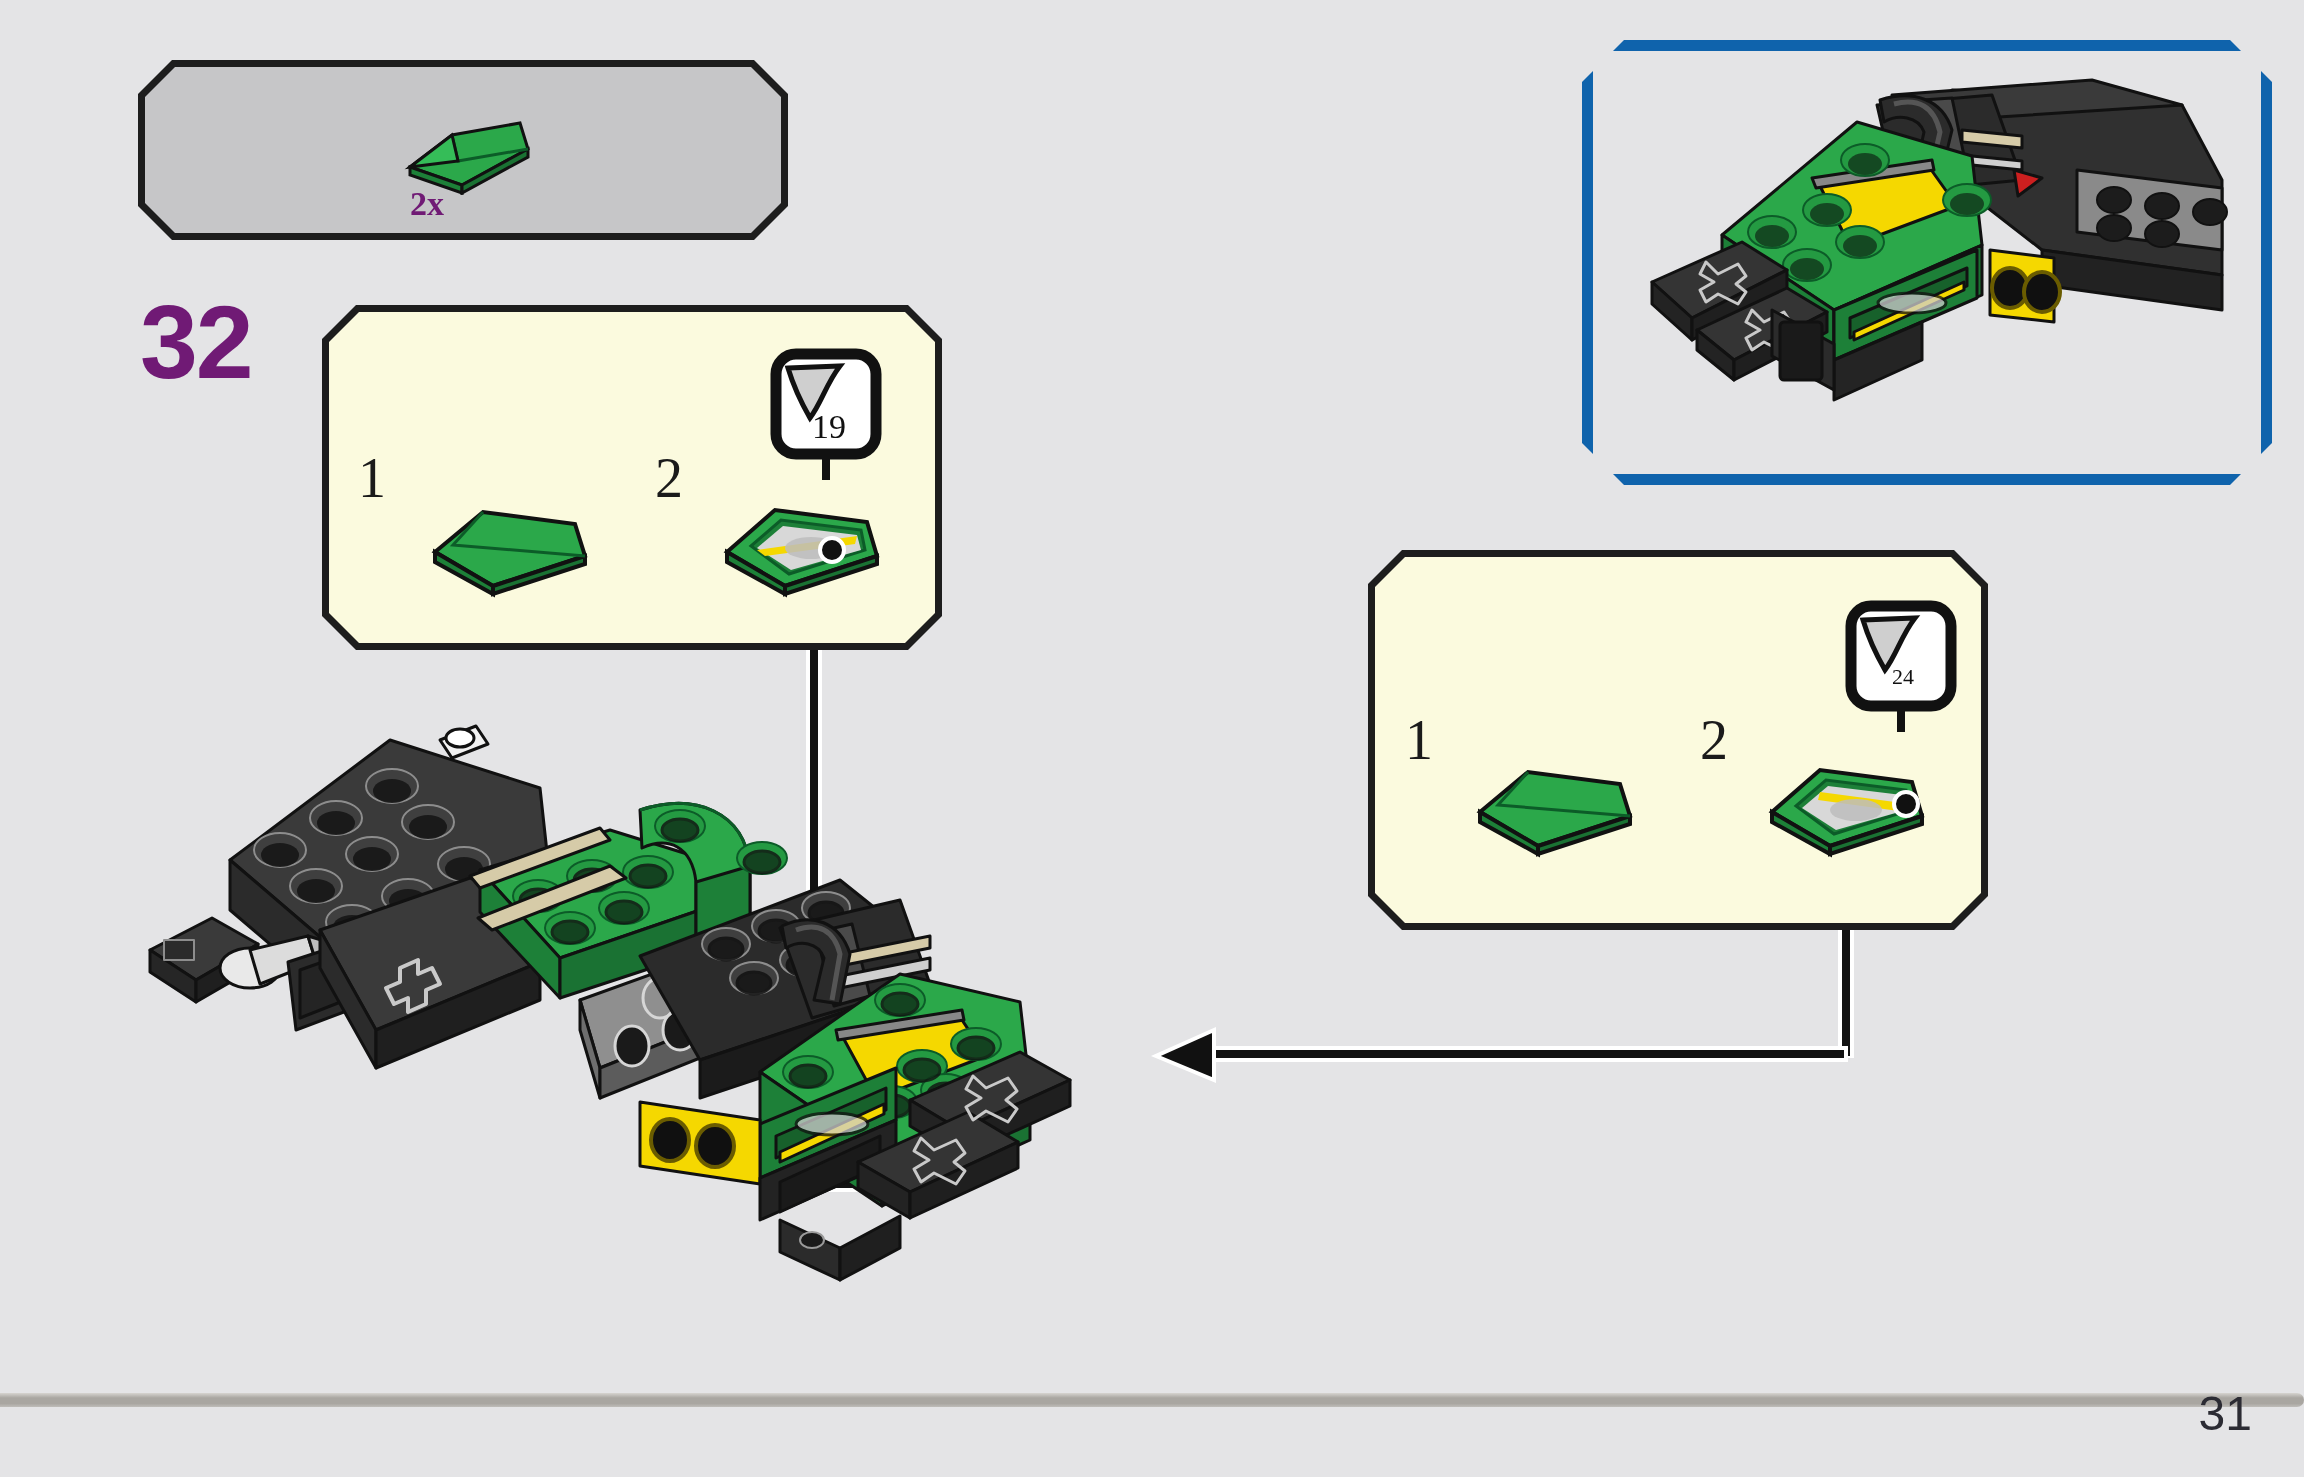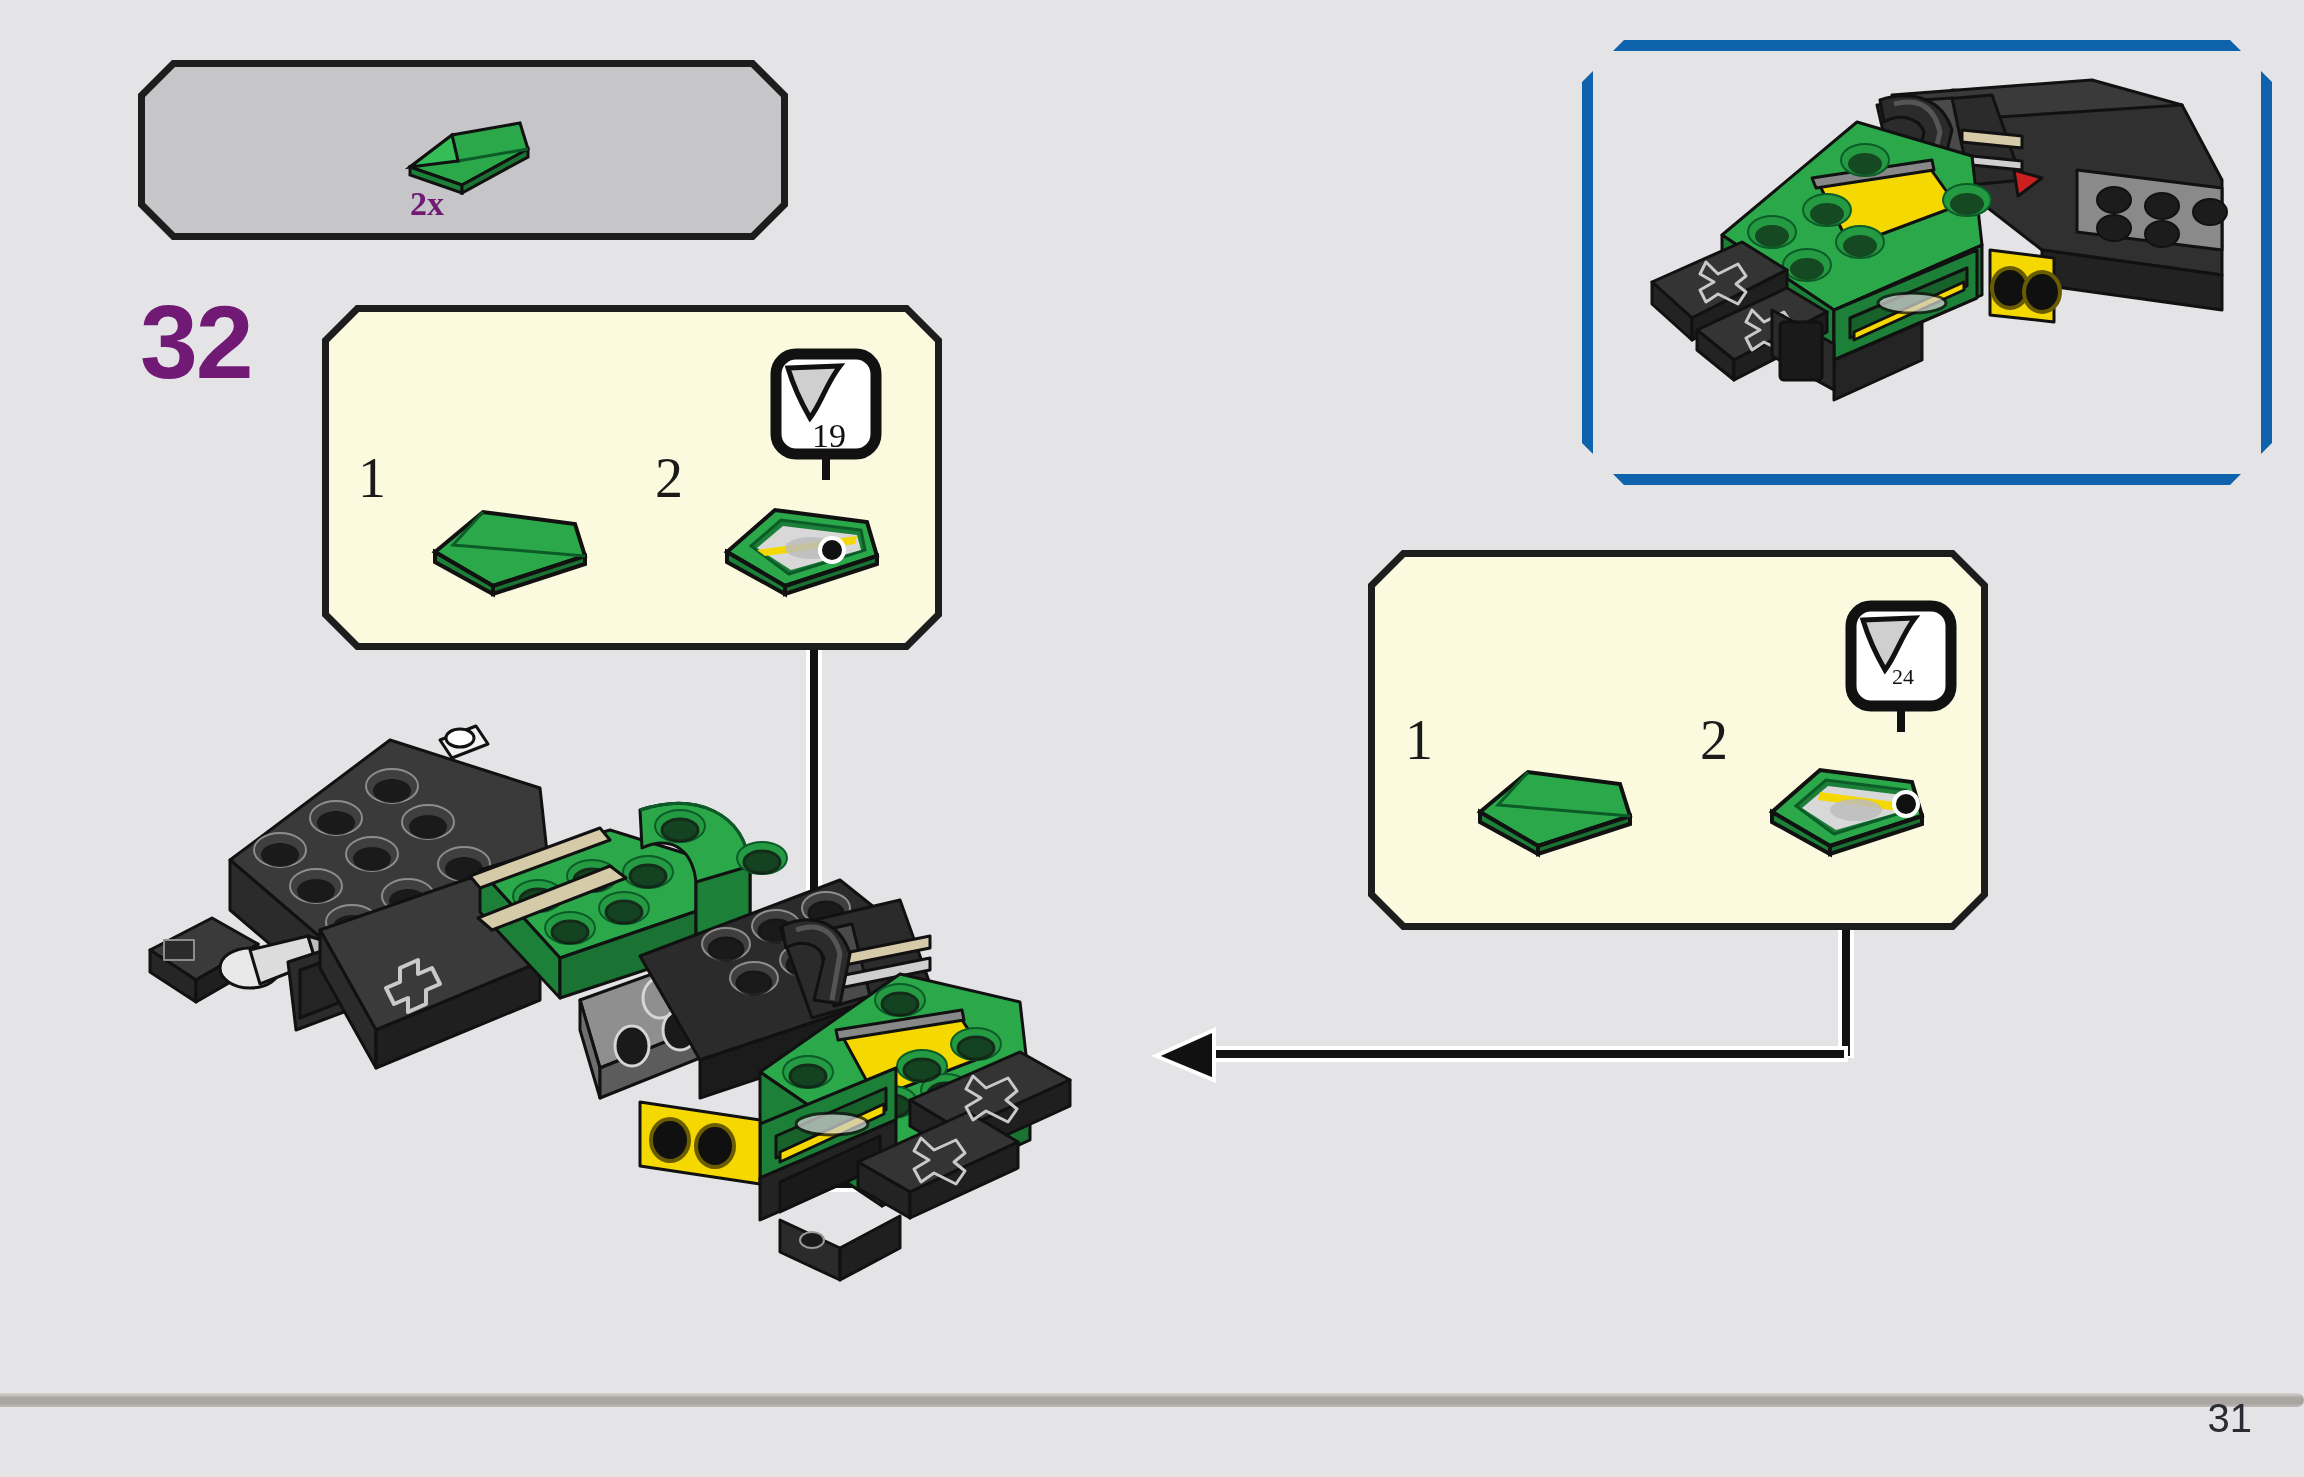--- a/index.html
+++ b/index.html
@@ -53,21 +53,21 @@
   
   #parts-qty{
     position:absolute;left:410px;top:185px;
     font-size:34px;font-weight:700;color:#701a75;
     font-family:"Liberation Serif", serif;
   }
 
   
   #page-number{
     position:absolute;right:52px;bottom:36px;
-    font-size:40px;color:#2b2b33;font-weight:400;
+    font-size:48px;color:#2b2b33;font-weight:400;
   }
   
   #footer-rule{
     position:absolute;left:0;right:0;bottom:70px;height:14px;
     background:linear-gradient(to bottom,#d6d4d0 0%, #a9a6a1 35%, #a9a6a1 75%, #bfbdb9 100%);
     border-radius:0 7px 7px 0;
   }
 
   
   #result-inset{
@@ -139,21 +139,21 @@
     <polygon points="42,62 50,68 140,56 142,48" fill="#F5D800"></polygon>
     <ellipse cx="96" cy="60" rx="26" ry="11" fill="#bdbdbd" opacity="0.85"></ellipse>
   </svg>
 
   <svg class="sticker-tag" style="left:770px;top:348px;" width="118" height="132" viewBox="0 0 118 132">
     <rect x="6" y="6" width="100" height="100" rx="20" fill="#fff" stroke="#111" stroke-width="11"></rect>
     <path d="M18 20 L70 18 C56 36 52 54 40 70 C32 56 24 40 18 20 Z" fill="#cfcfcf"></path>
     <path d="M18 20 L70 18 C56 36 52 54 40 70 C32 56 24 40 18 20 Z" fill="none" stroke="#111" stroke-width="5"></path>
     <line x1="56" y1="105" x2="56" y2="132" stroke="#111" stroke-width="8"></line>
   </svg>
-  <div style="position:absolute;left:798px;top:417px;width:62px;text-align:center;font-size:34px;color:#111;font-family:'Liberation Serif',serif;">19</div>
+  <div style="position:absolute;left:798px;top:408px;width:62px;text-align:center;font-size:34px;color:#111;font-family:'Liberation Serif',serif;">19</div>
 
   <div style="position:absolute;left:818px;top:536px;width:20px;height:20px;border-radius:50%;background:#111;border:4px solid #fff;"></div>
 
   <div class="leader-halo" style="left:1838px;top:928px;width:16px;height:130px;"></div>
   <div class="leader" style="left:1842px;top:930px;width:8px;height:126px;"></div>
   <div class="leader-halo" style="left:1180px;top:1046px;width:668px;height:16px;"></div>
   <div class="leader" style="left:1184px;top:1050px;width:660px;height:8px;"></div>
   <svg class="arrow" style="left:1148px;top:1022px;" width="80" height="70" viewBox="0 0 80 70">
     <polygon points="66,8 8,34 66,58" fill="#111" stroke="#fff" stroke-width="4"></polygon>
   </svg>

